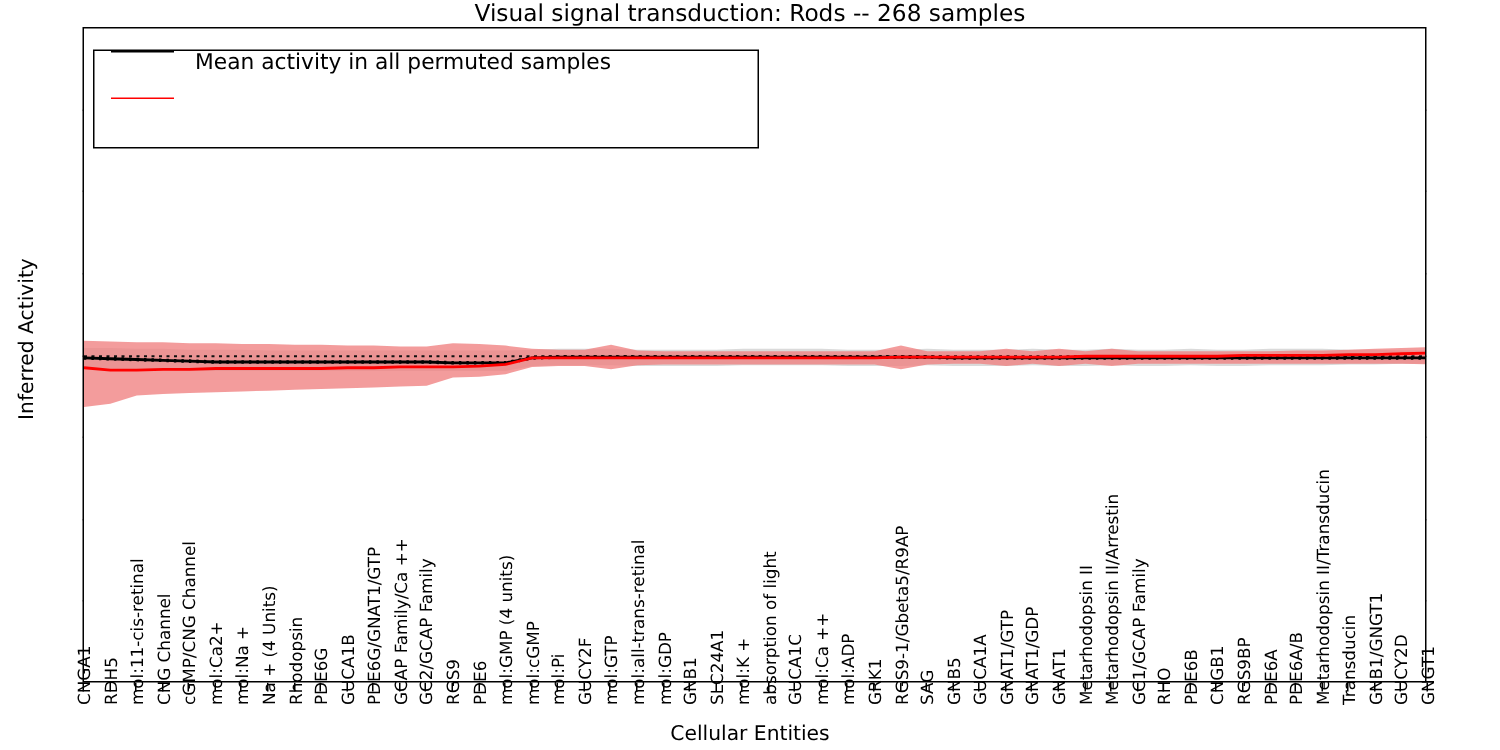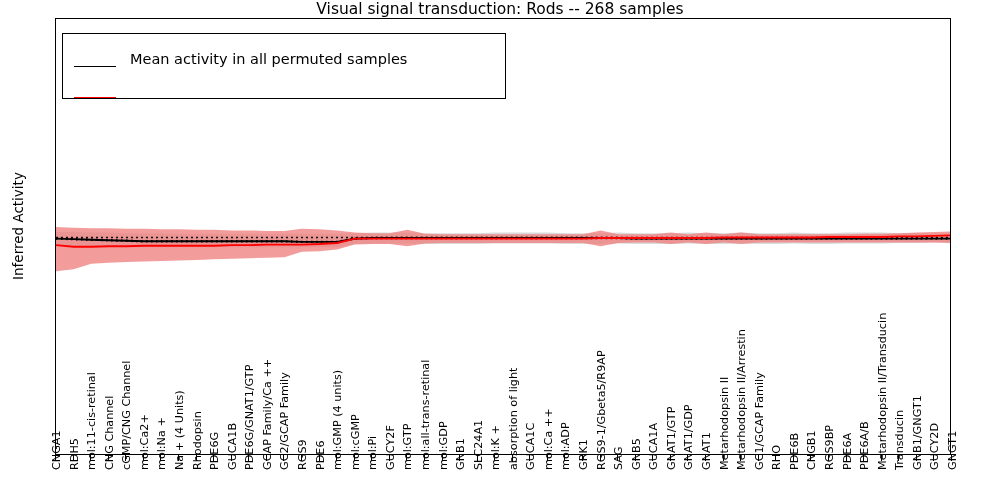--- a/index.html
+++ b/index.html
@@ -103,21 +103,21 @@
     border: 1.3px solid #000;
     background: #ffffff;
     box-sizing: border-box;
   }
   .legend-row {
     position: absolute;
     left: 0;
     height: 33px;
     width: 100%;
     display: flex;
-    align-items: flex-end;
+    align-items: flex-start;
   }
   .legend-row.r0 { top: 0px; }
   .legend-row.r1 { top: 31px; }
   .legend-swatch {
     width: 42px;
     height: 0px;
     margin-left: 11px;
     margin-right: 14px;
     flex: none;
   }
@@ -128,20 +128,21 @@
   }
 </style>
 </head>
 <body>
 
 <div id="figure">
 
   <div class="fig-title">Visual signal transduction: Rods -- 268 samples</div>
 
   <div class="ylabel">Inferred Activity</div>
+  <div class="xlabel">Cellular Entities</div>
 
   <div id="ytick-layer">
       <div class="ytick-mark" style="top: 72.625px;"></div>
       <div class="ytick-mark right" style="top: 72.625px;"></div>
       <div class="ytick-mark" style="top: 127.25px;"></div>
       <div class="ytick-mark right" style="top: 127.25px;"></div>
       <div class="ytick-mark" style="top: 181.875px;"></div>
       <div class="ytick-mark right" style="top: 181.875px;"></div>
       <div class="ytick-mark" style="top: 236.5px;"></div>
       <div class="ytick-mark right" style="top: 236.5px;"></div>

